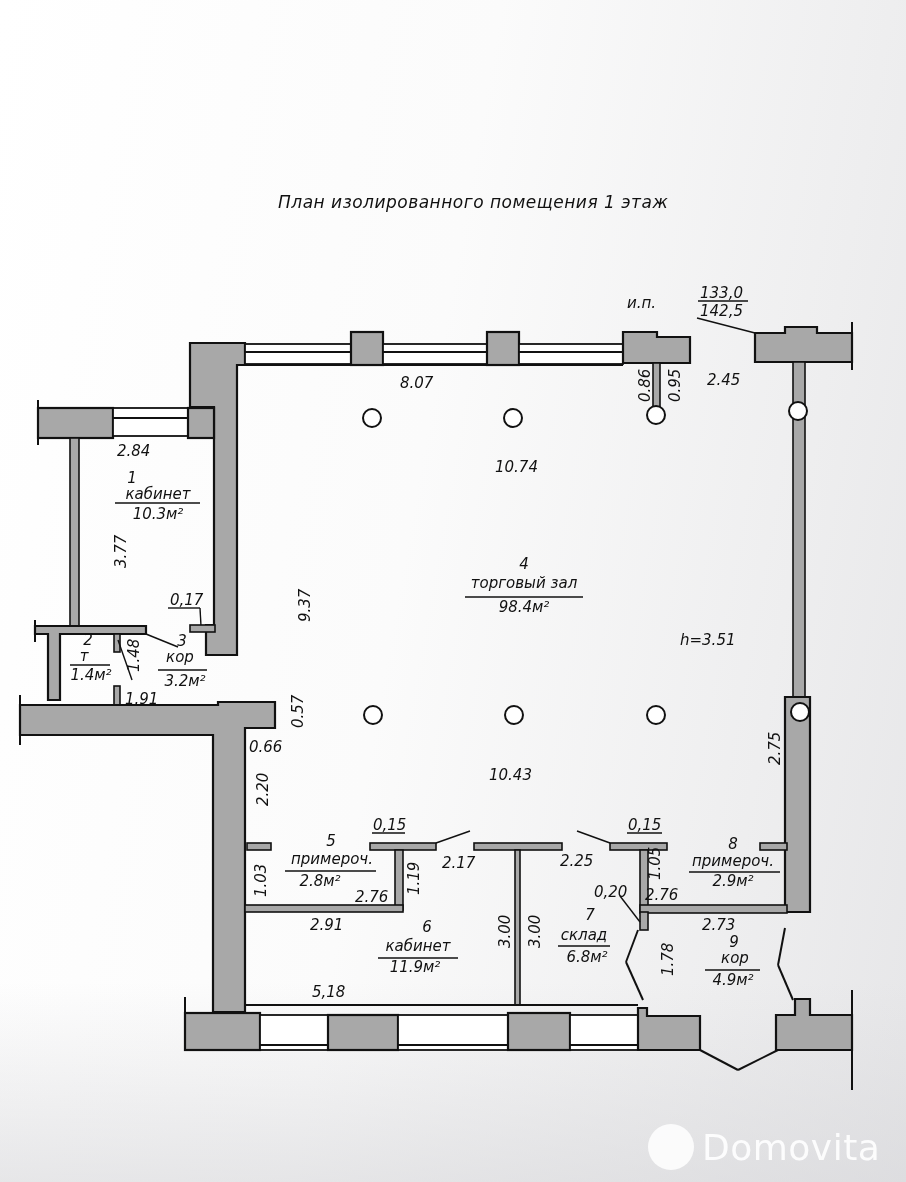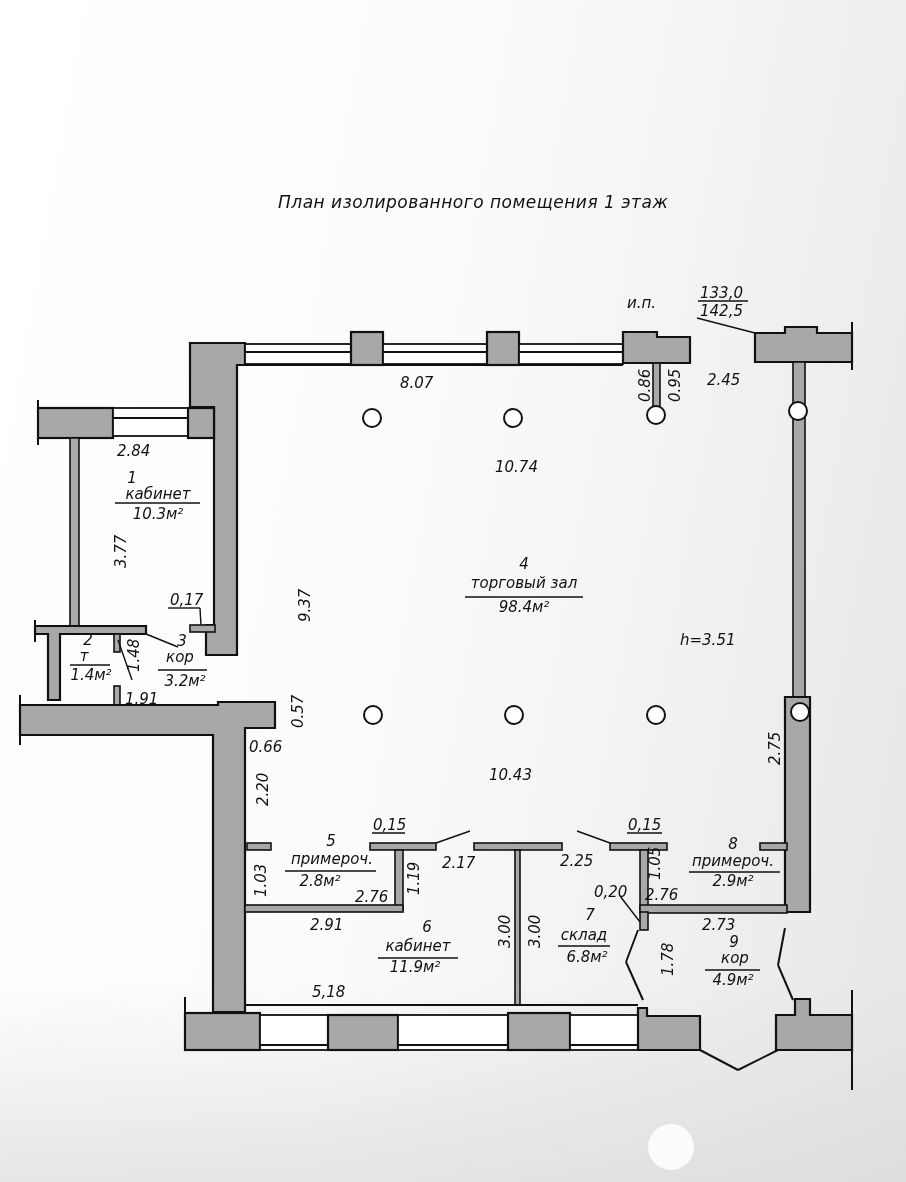--- a/index.html
+++ b/index.html
@@ -233,13 +233,14 @@
   <text class="lbl room" x="733" y="886" text-anchor="middle">2.9м²</text>
 
   <text class="lbl room" x="734" y="947" text-anchor="middle">9</text>
   <text class="lbl room" x="735" y="963" text-anchor="middle">кор</text>
   <line class="line-thin" x1="705" y1="970" x2="760" y2="970"></line>
   <text class="lbl room" x="733" y="985" text-anchor="middle">4.9м²</text>
 </svg>
 
 <div class="watermark">
   <div class="wm-dot"></div>
+  <span class="wm-text">Domovita</span>
 </div>
 
 </body></html>

